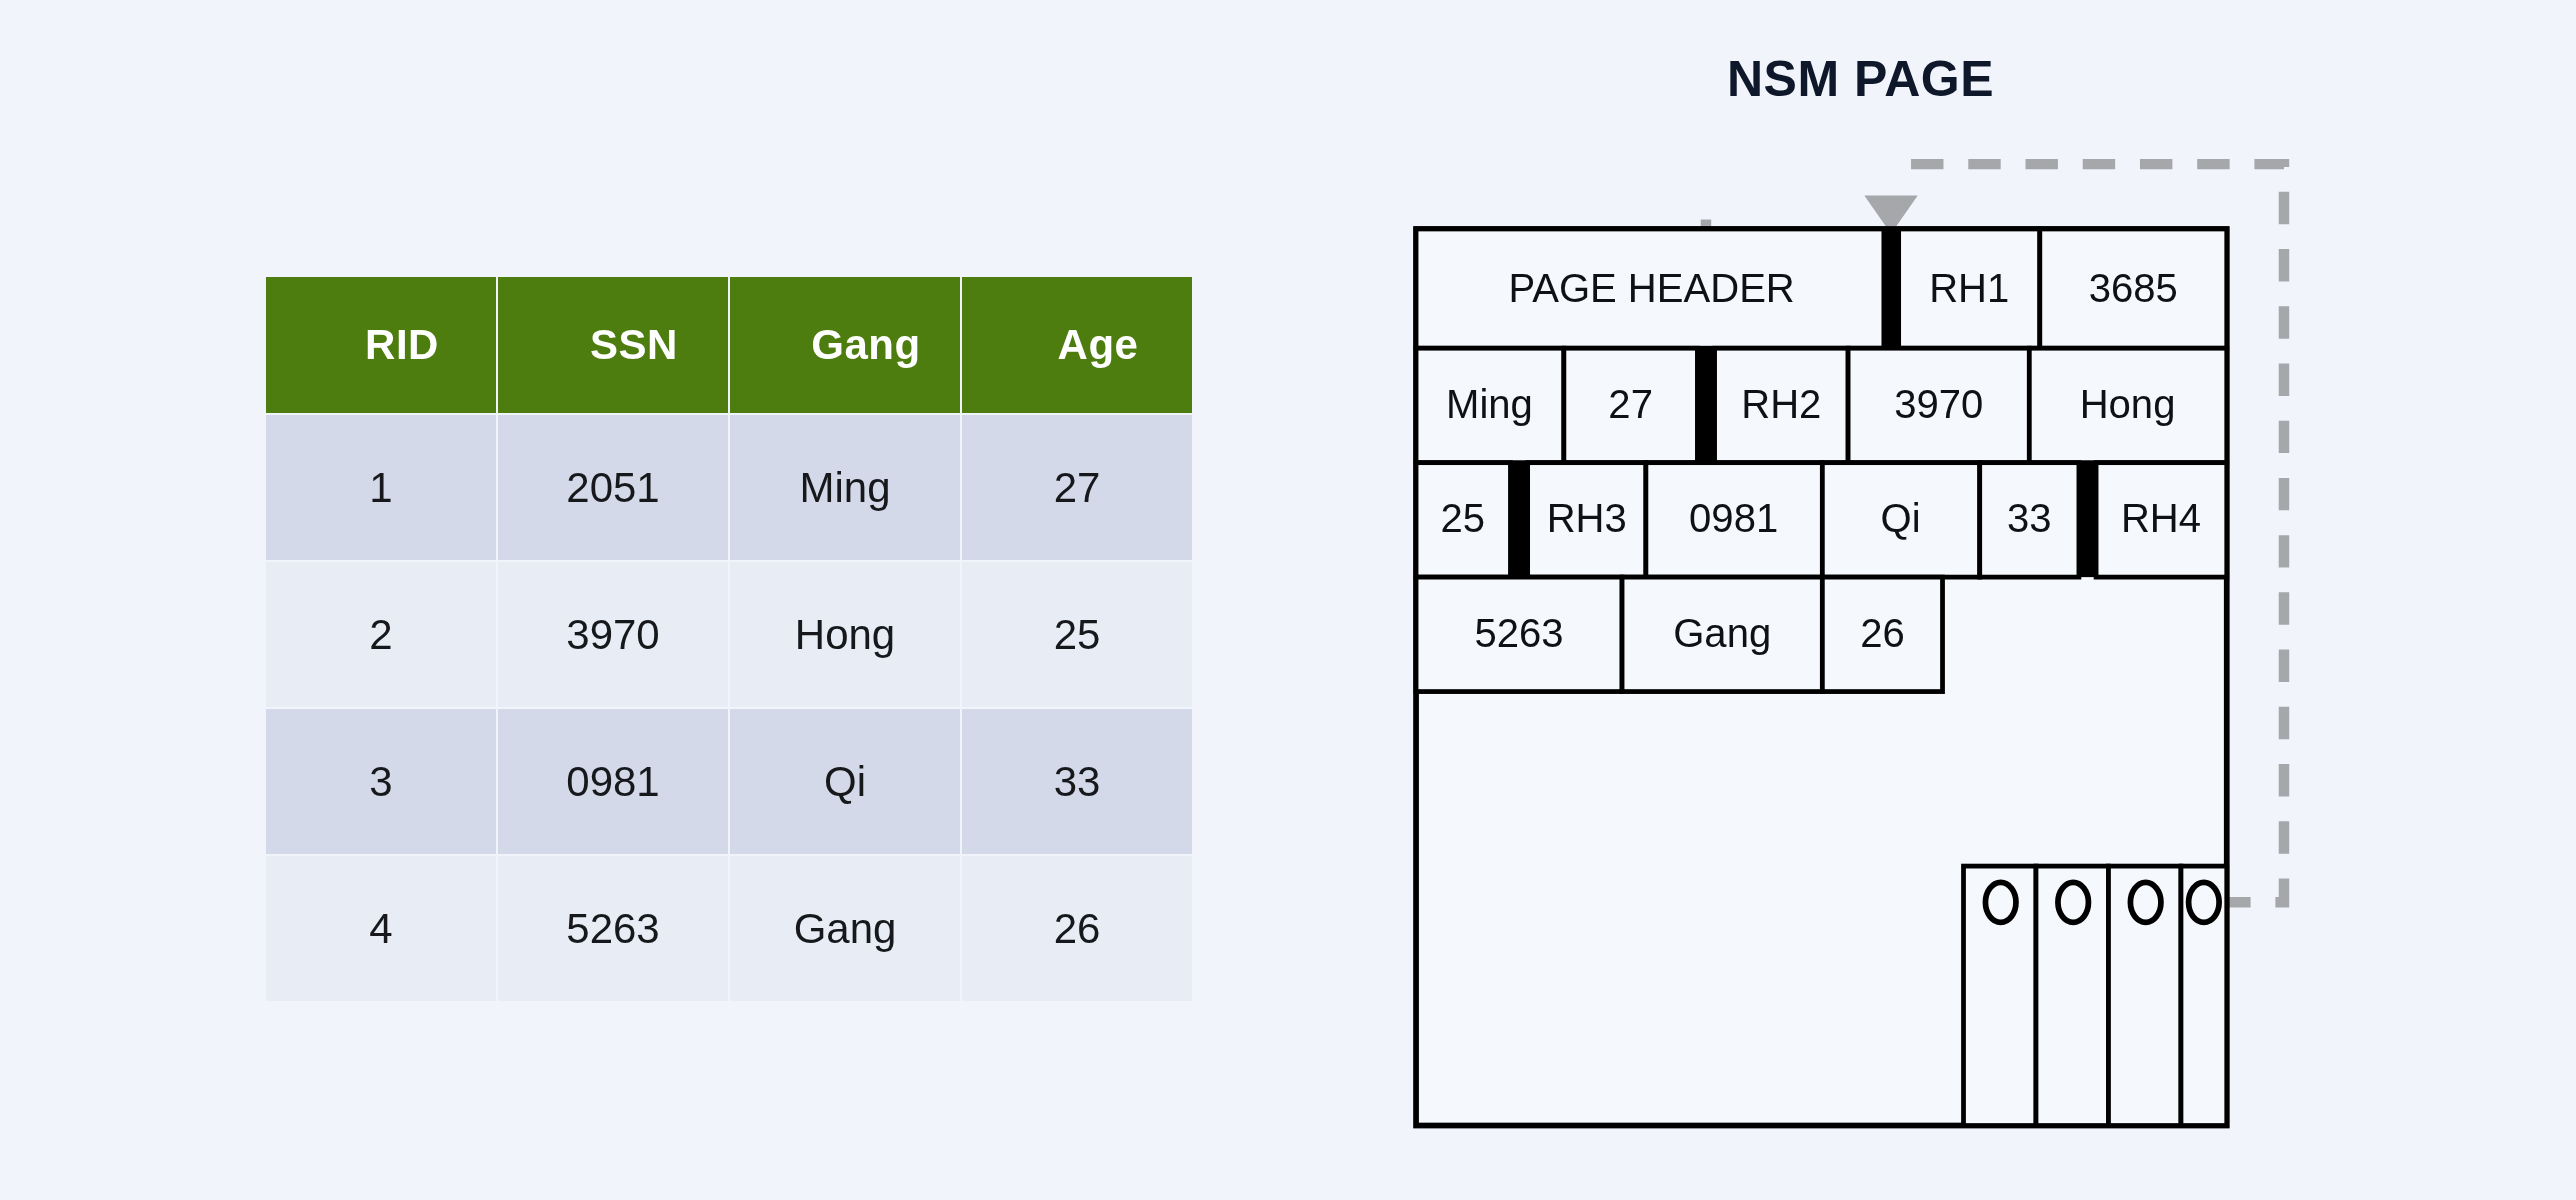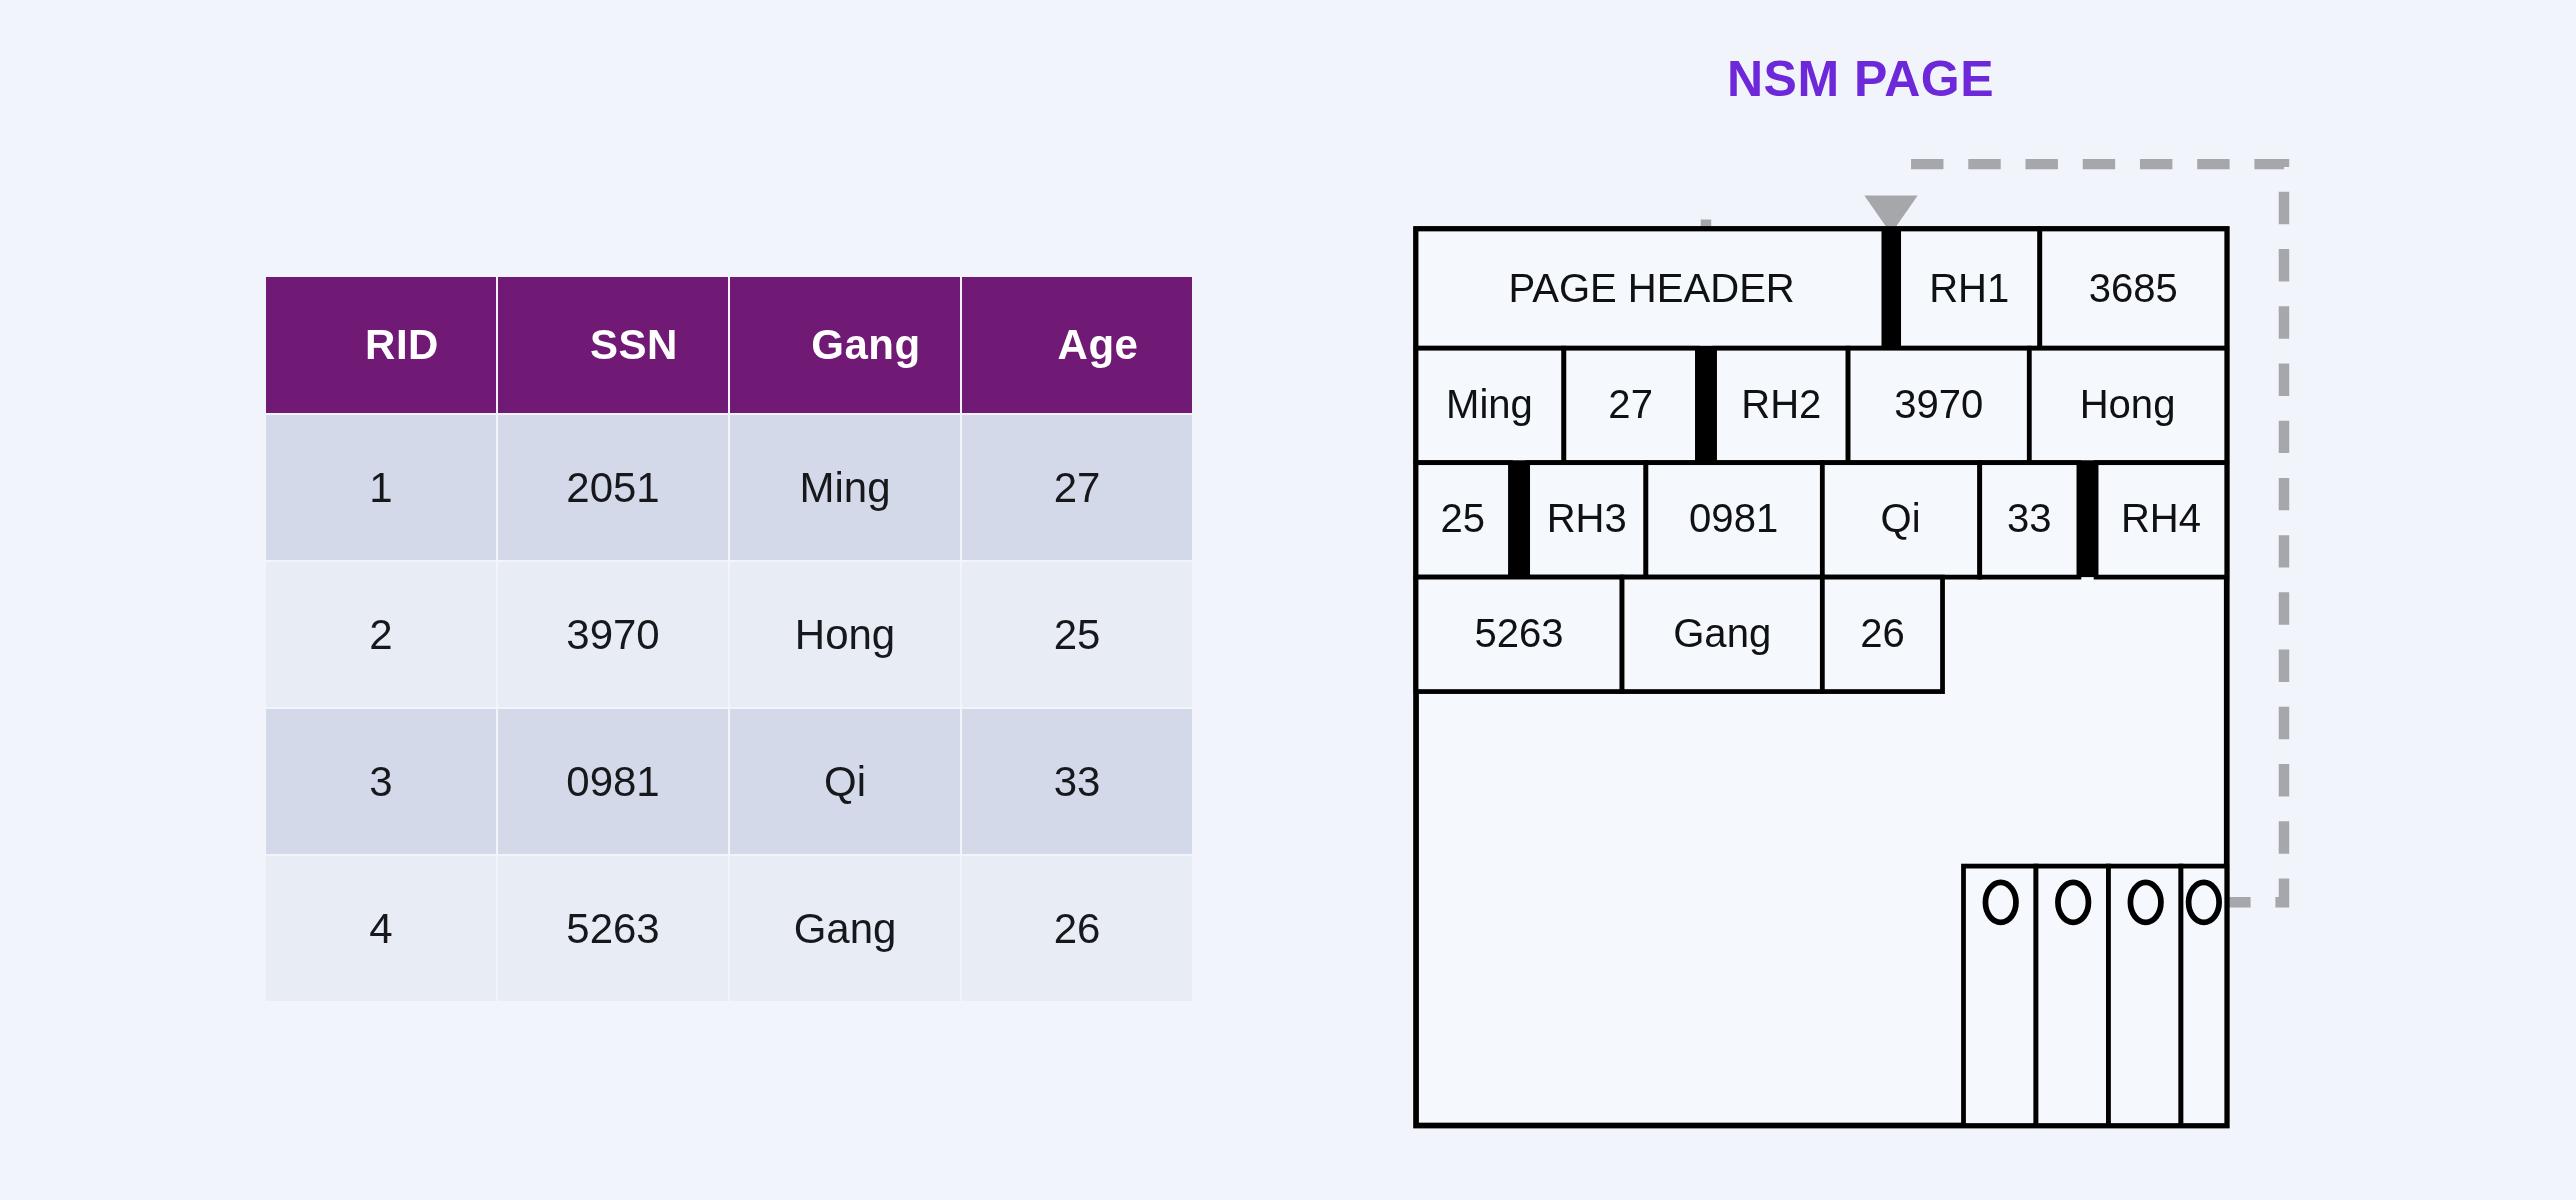--- a/index.html
+++ b/index.html
@@ -14,21 +14,21 @@
   
   #rel-table{
     position:absolute;
     left:264px; top:275px;
     width:930px;
     border-collapse:separate;
     border-spacing:2.9px;
     table-layout:fixed;
   }
   #rel-table th{
-    background:#701a75;
+    background:#4d7c0f;
     color:#ffffff;
     font-size:42px;
     font-weight:bold;
     height:134px;
     text-align:center;
     vertical-align:middle;
     letter-spacing:0.5px;
     padding-left:43px;
   }
   #rel-table td{
@@ -48,21 +48,21 @@
     left:1355px; top:0px;
     width:1011px; height:1200px;
   }
   #nsm-title{
     position:absolute;
     left:0; top:50px;
     width:1011px;
     text-align:center;
     font-size:50px;
     font-weight:bold;
-    color:#6d28d9;
+    color:#0f172a;
     letter-spacing:0.5px;
   }
   #nsm-svg{ position:absolute; left:0; top:0; }
 
   .pg-label{
     font-family:"Liberation Sans",sans-serif;
     font-size:42px;
     fill:#101114;
     text-anchor:middle;
     dominant-baseline:middle;

